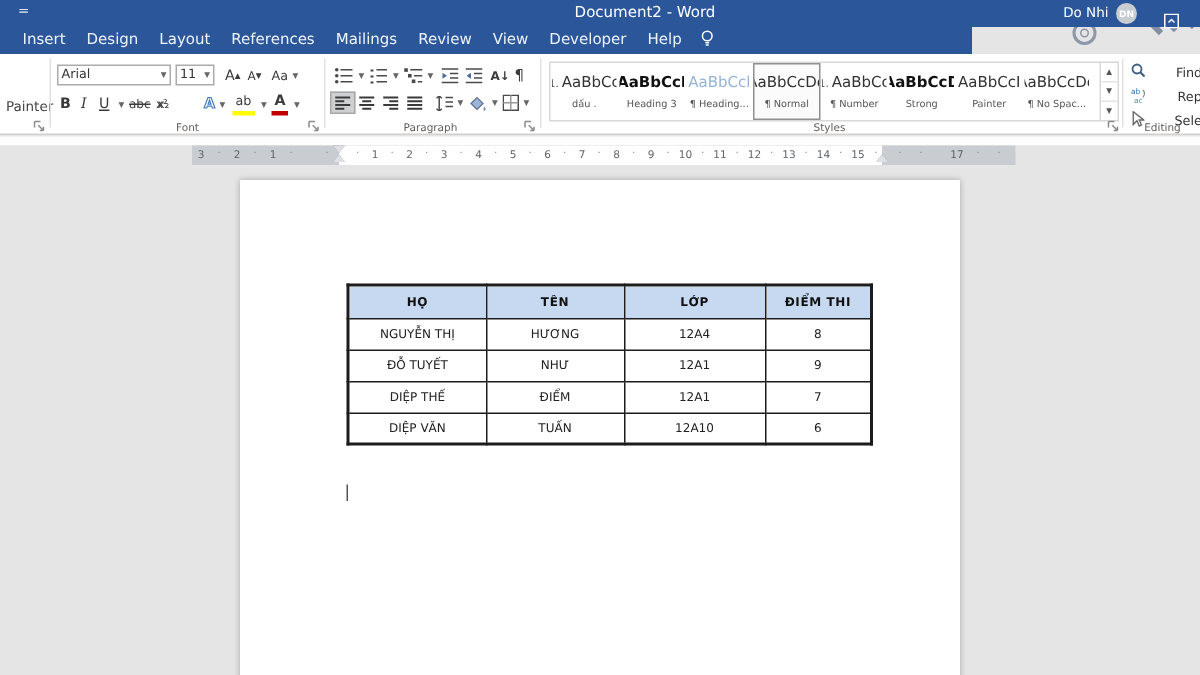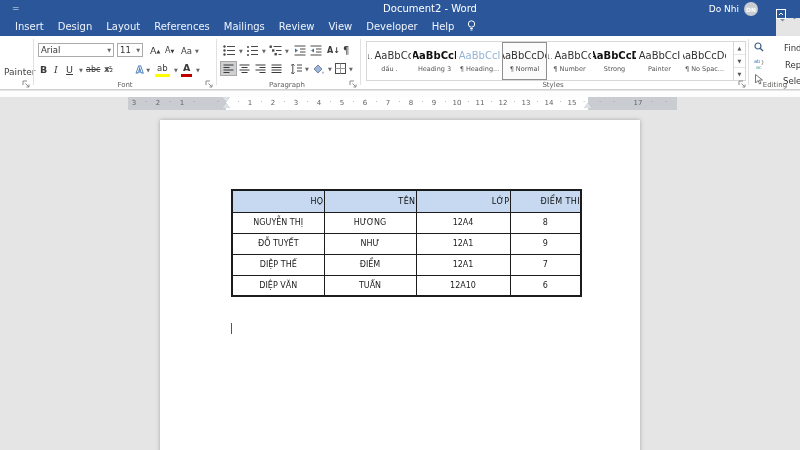--- a/index.html
+++ b/index.html
@@ -13,21 +13,21 @@
   .deco div { position:absolute; background:rgba(10,35,80,0.45); }
   .deco .c { background:none; border:2px solid rgba(10,35,80,0.40); border-radius:50%; }
   .qat-glyph { position:absolute; left:12px; top:3px; color:#dfe8f5; font-size:9px; z-index:6; }
   .title-text { position:absolute; top:3px; left:0; width:860px; text-align:center; color:#fff; font-size:10px; z-index:6; }
   .account { position:absolute; top:2px; right:42px; display:flex; align-items:center; gap:5px; z-index:6; }
   .account-name { color:#fff; font-size:9px; }
   .avatar { width:14px; height:14px; border-radius:50%; background:#c8cdd2; color:#fff; font-size:6px; font-weight:bold; display:flex; align-items:center; justify-content:center; }
   .ribbon-display-icon { position:absolute; top:4px; right:14px; z-index:6; }
 
   
-  .tabrow { position:absolute; top:18px; left:0; width:776px; height:18px; background:#2b579a; display:flex; align-items:center; padding-left:8px; z-index:5; }
+  .tabrow { position:absolute; top:18px; left:0; width:648px; height:18px; background:#2b579a; display:flex; align-items:center; padding-left:8px; z-index:5; }
   .tab { color:#eef3fb; font-size:10px; padding:0 7px; height:18px; line-height:18px; cursor:default; }
   .tellme { display:flex; align-items:center; gap:5px; margin-left:6px; color:#fff; font-size:10px; }
 
   
   .ribbon { position:absolute; top:36px; left:0; width:800px; height:54px; background:#fff; border-bottom:1px solid #d2d0ce; z-index:4; }
   .vsep { position:absolute; top:3px; height:46px; width:1px; background:#e1e1e1; }
   .grouplabel { position:absolute; top:45px; font-size:7px; color:#605e5c; text-align:center; }
   .launcher { position:absolute; top:44px; width:9px; height:9px; cursor:pointer; }
   .launcher svg { display:block; }
 
@@ -74,21 +74,21 @@
   .ind-top { position:absolute; left:94px; top:0; width:0; height:0; border-left:4px solid transparent; border-right:4px solid transparent; border-top:5px solid #dde1e6; filter:drop-shadow(0 0 0.5px #8b929a); cursor:pointer; }
   .ind-bot { position:absolute; left:94px; top:6px; width:0; height:0; border-left:4px solid transparent; border-right:4px solid transparent; border-bottom:5px solid #dde1e6; filter:drop-shadow(0 0 0.5px #8b929a); cursor:pointer; }
   .ind-right { position:absolute; left:456px; top:6px; width:0; height:0; border-left:4px solid transparent; border-right:4px solid transparent; border-bottom:5px solid #dde1e6; filter:drop-shadow(0 0 0.5px #8b929a); cursor:pointer; }
 
   
   .page { position:absolute; top:23px; left:160px; width:480px; height:340px; background:#fff; box-shadow:0 0 4px rgba(0,0,0,0.28); }
 
   table.doc-table { position:absolute; left:71px; top:69px; border-collapse:collapse; table-layout:fixed; }
   table.doc-table th, table.doc-table td { border:1px solid #1c1c1c; text-align:center; font-size:8px; color:#222; overflow:hidden; white-space:nowrap; }
   table.doc-table { border:2px solid #1c1c1c; }
-  table.doc-table th { background:#c6d9f0; font-weight:normal; color:#111; height:22px; letter-spacing:0.4px;text-align:right; }
+  table.doc-table th { background:#c6d9f0; font-weight:bold; color:#111; height:22px; letter-spacing:0.4px; }
   table.doc-table td { height:21px; background:#fff; }
   .caret { position:absolute; left:71px; top:203px; width:1px; height:11px; background:#555; }
 </style>
 </head>
 <body>
 
 <div id="app">
 
   <div class="titlebar"></div>
   <div class="deco">

